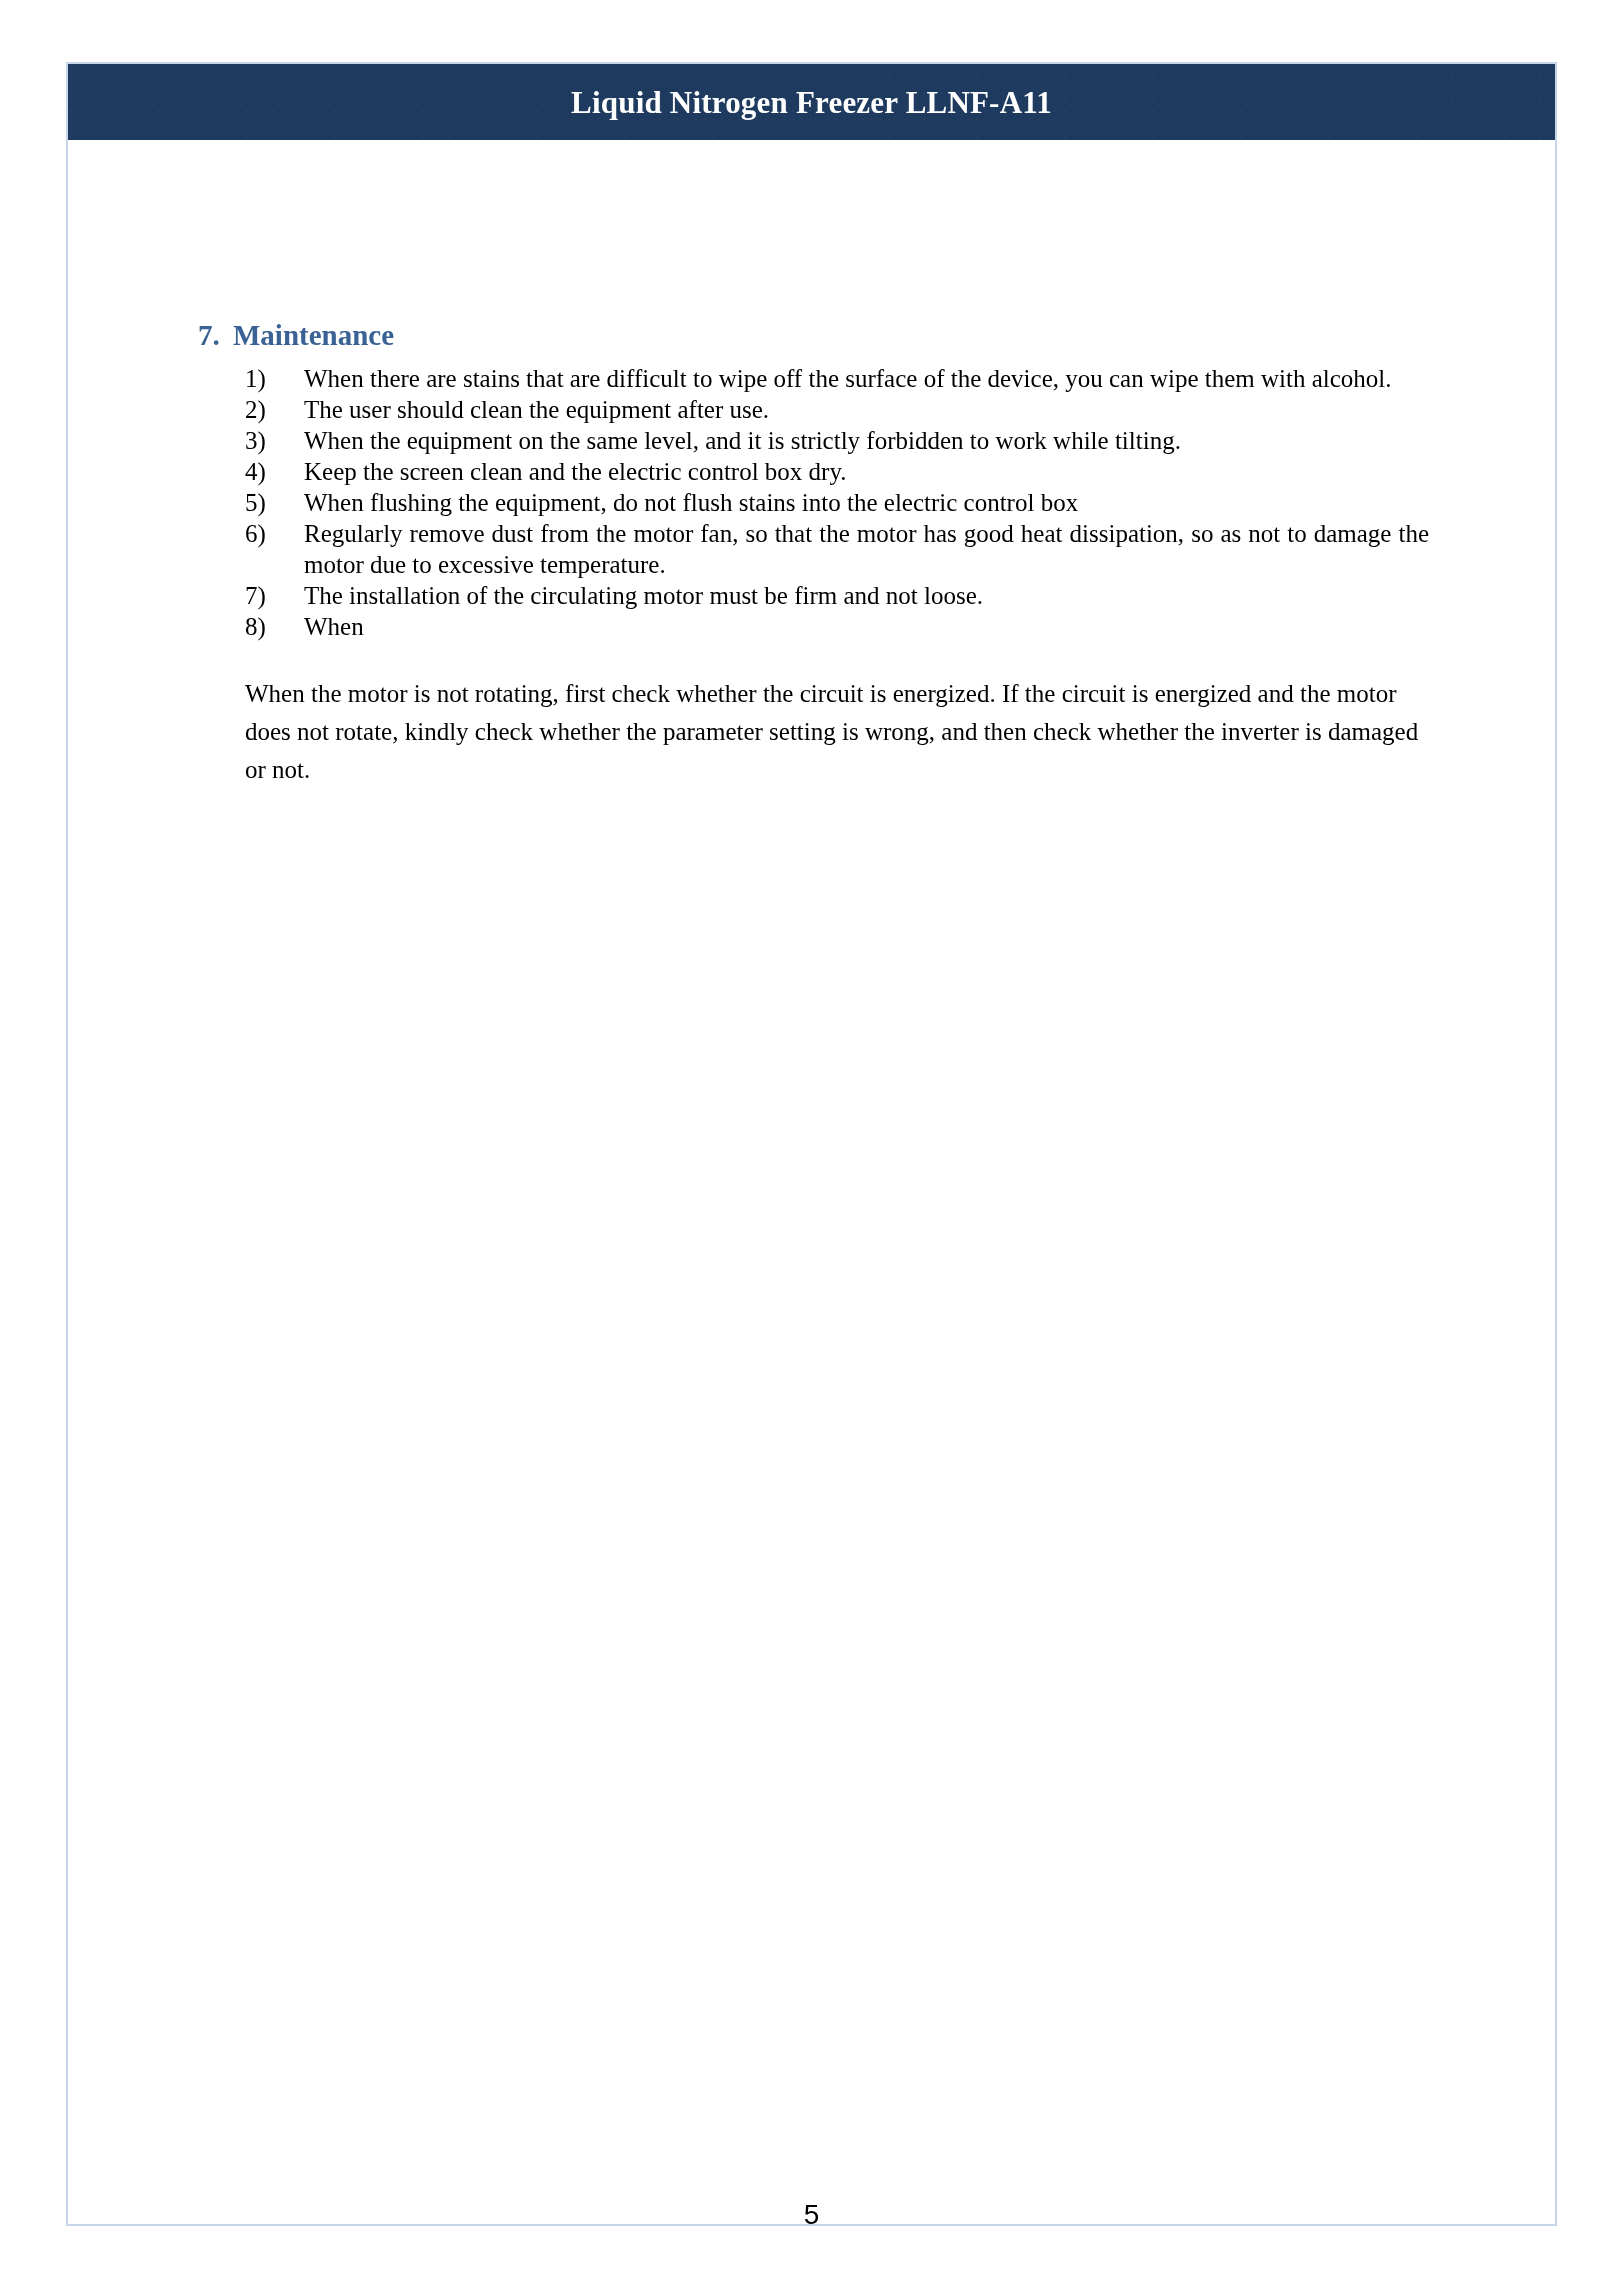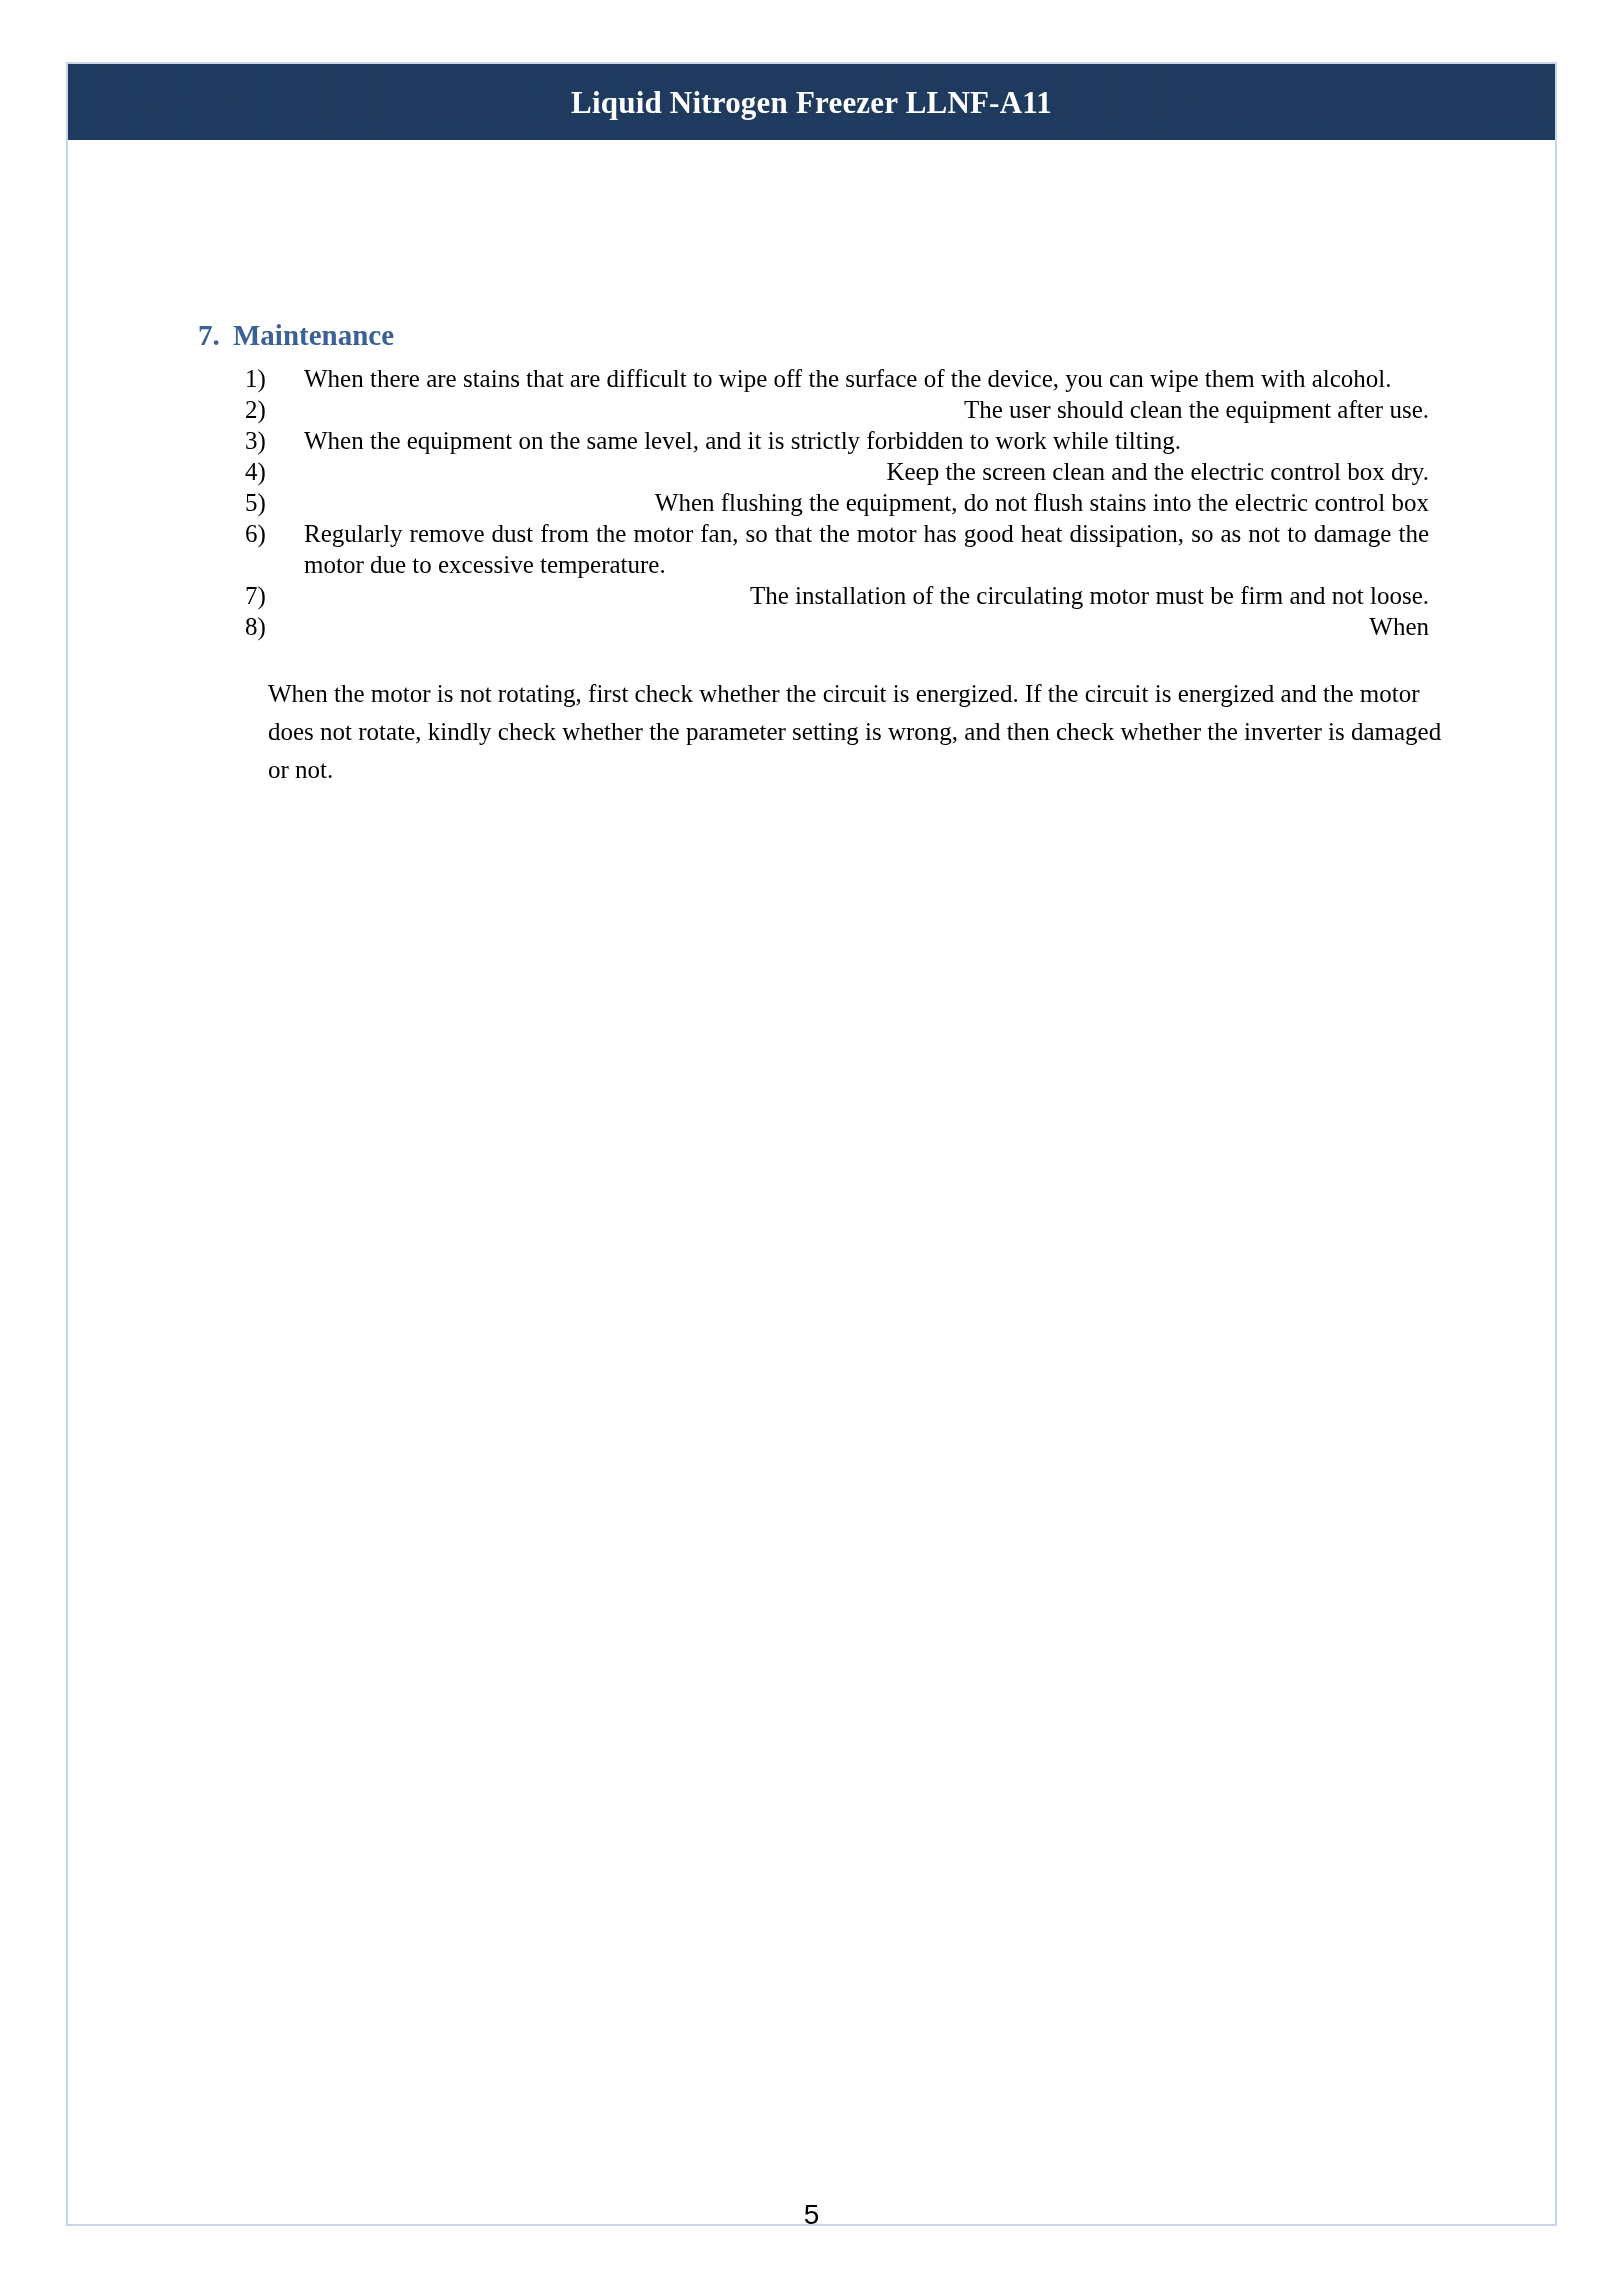--- a/index.html
+++ b/index.html
@@ -102,34 +102,33 @@
     width: 47px;
     text-align: left;
   }
   .num-item .item-text {
     flex: 1 1 auto;
     text-align: justify;
     text-justify: inter-word;
     margin-left: 12px;
   }
   .num-item.nojust .item-text {
-    text-align: right;
+    text-align: left;
   }
 
   
   .closing-para {
     position: absolute;
     left: 177px;
     top: 535px;
     width: 1181px;
     font-size: 25px;
     line-height: 38px;
     color: #000000;
     text-align: left;
-    margin-left: 23px;
   }
 
   
   .page-number {
     position: absolute;
     left: 0;
     top: 2061px;
     width: 100%;
     text-align: center;
     font-family: "Liberation Sans", "DejaVu Sans", sans-serif;

